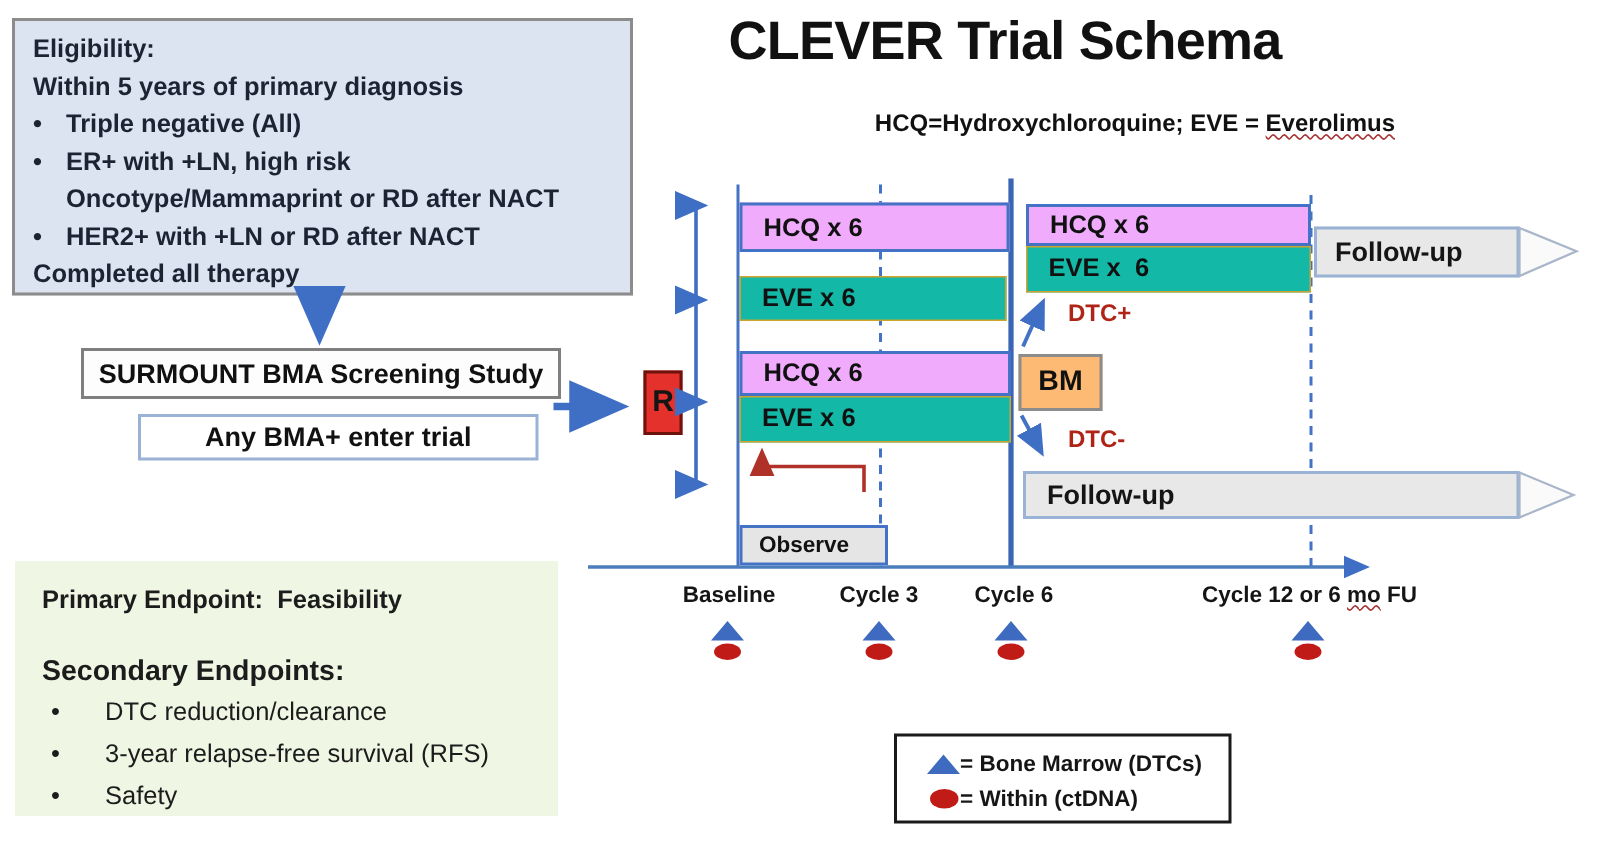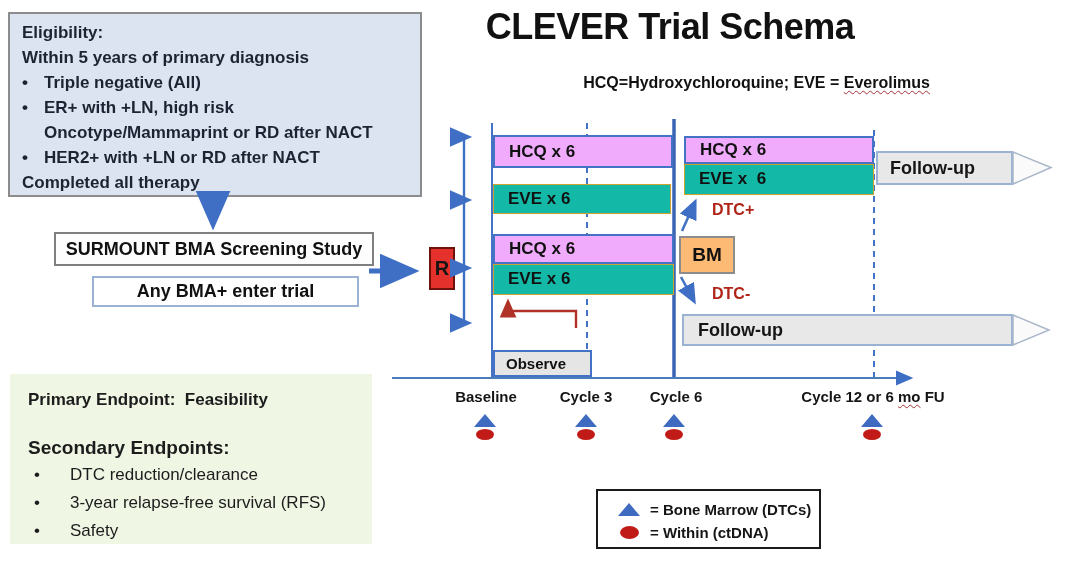--- a/index.html
+++ b/index.html
@@ -51,21 +51,21 @@
 
   
   .tick { font-size:15px; font-weight:bold; color:#151515; text-align:center; top:388px; }
   .t0 { left:446px; width:80px; }
   .t1 { left:546px; width:80px; }
   .t2 { left:636px; width:80px; }
   .t3 { left:773px; width:200px; }
 
   
   .legend { left:596px; top:489px; width:225px; height:60px; background:#fff; border:2.5px solid #1a1a1a; padding:7px 0 0 20px; }
-  .legend .lrow { display:flex; align-items:center; gap:10px; height:23px; }
+  .legend .lrow { display:flex; align-items:center; height:23px; }
   .tri-icon { width:0; height:0; border-left:11px solid transparent; border-right:11px solid transparent; border-bottom:13px solid #3e6bbf; }
   .oval-icon { width:19px; height:13px; border-radius:50%; background:#c11b17; margin:0 1.5px; }
   .legend .ltext { font-size:15px; font-weight:bold; color:#151515; }
 
   
   .endpoints { left:10px; top:374px; width:362px; height:170px; background:#f0f6e4; padding:16px 0 0 18px; color:#1c1c1c; }
   .endpoints .primary { font-size:17px; font-weight:bold; white-space:pre-wrap; }
   .endpoints .sec-head { font-size:19px; font-weight:bold; margin-top:27px; }
   .endpoints .erow { display:flex; font-size:17px; margin-top:4px; line-height:24px; }
   .endpoints .ebullet { width:42px; flex:none; padding-left:6px; }

